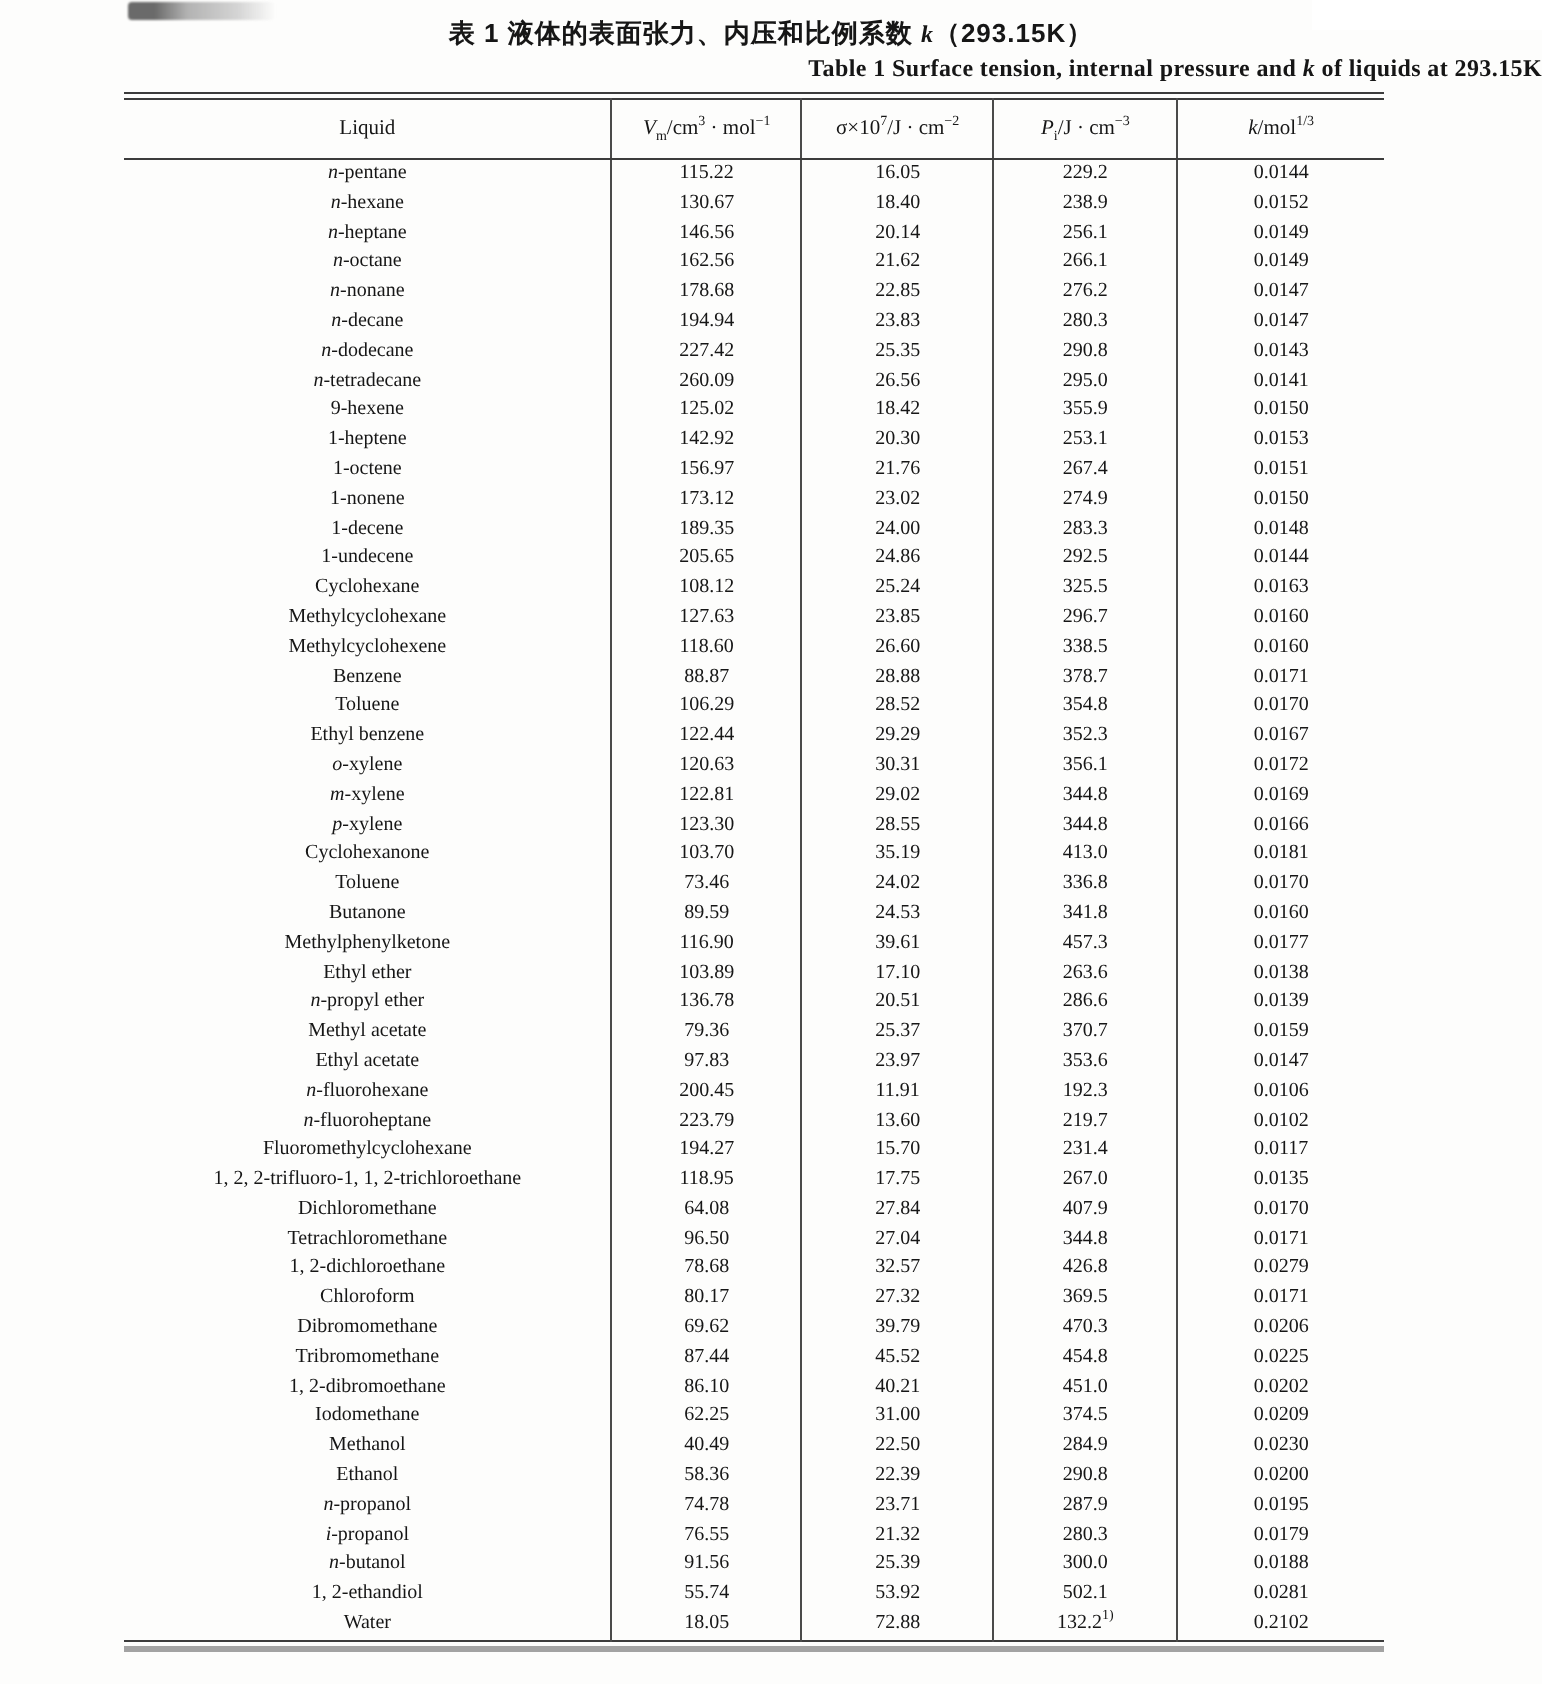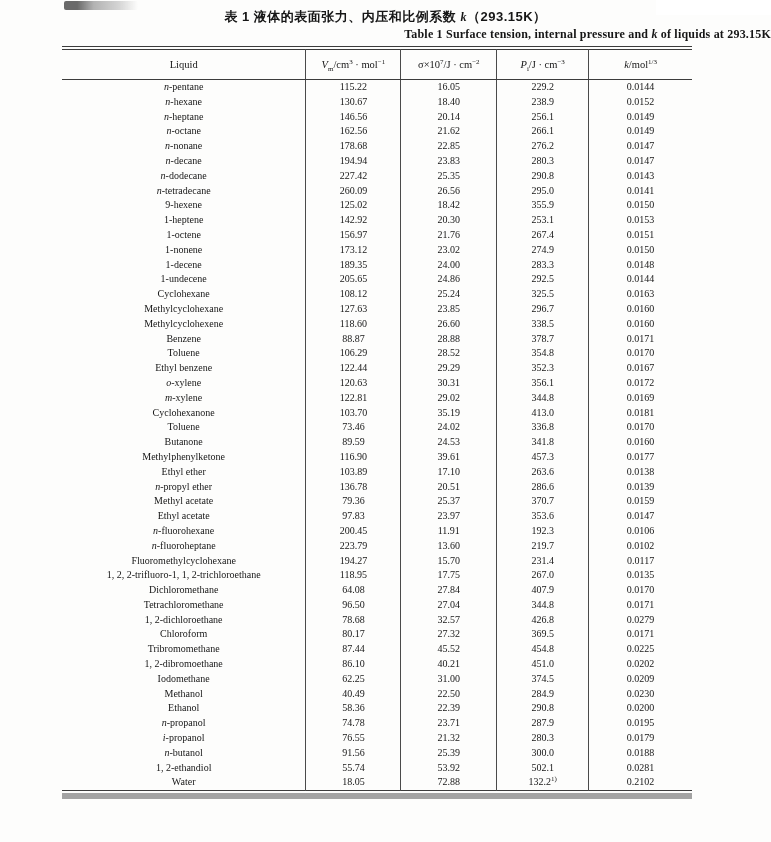--- a/index.html
+++ b/index.html
@@ -34,21 +34,21 @@
   .title-zh i { font-family: "Liberation Serif", serif; font-size: 12px; }
   .title-en {
     position: absolute; top: 27px; left: 0; width: 100%;
     text-align: right; font-weight: bold; font-size: 12px;
     letter-spacing: .2px;
   }
 
   .table-wrap {
     position: absolute; left: 62px; top: 46px; width: 630px;
     border-top: 1px solid #3c3c3c;
-    border-bottom: 6px solid #a3a3a3;
+    border-bottom: 3px solid #a3a3a3;
     padding: 2px 0;
   }
   table {
     width: 100%;
     border-collapse: collapse;
     border-top: 1px solid #3c3c3c;
     border-bottom: 1px solid #3c3c3c;
     table-layout: fixed;
   }
   col.c-liquid { width: 38.7%; }
@@ -251,20 +251,27 @@
             <td>0.0172</td>
           </tr>
           <tr>
             <td><i>m</i>-xylene</td>
             <td>122.81</td>
             <td>29.02</td>
             <td>344.8</td>
             <td>0.0169</td>
           </tr>
           <tr>
+            <td><i>p</i>-xylene</td>
+            <td>123.30</td>
+            <td>28.55</td>
+            <td>344.8</td>
+            <td>0.0166</td>
+          </tr>
+          <tr>
             <td>Cyclohexanone</td>
             <td>103.70</td>
             <td>35.19</td>
             <td>413.0</td>
             <td>0.0181</td>
           </tr>
           <tr>
             <td>Toluene</td>
             <td>73.46</td>
             <td>24.02</td>
@@ -363,20 +370,27 @@
             <td>0.0279</td>
           </tr>
           <tr>
             <td>Chloroform</td>
             <td>80.17</td>
             <td>27.32</td>
             <td>369.5</td>
             <td>0.0171</td>
           </tr>
           <tr>
+            <td>Dibromomethane</td>
+            <td>69.62</td>
+            <td>39.79</td>
+            <td>470.3</td>
+            <td>0.0206</td>
+          </tr>
+          <tr>
             <td>Tribromomethane</td>
             <td>87.44</td>
             <td>45.52</td>
             <td>454.8</td>
             <td>0.0225</td>
           </tr>
           <tr>
             <td>1, 2-dibromoethane</td>
             <td>86.10</td>
             <td>40.21</td>

